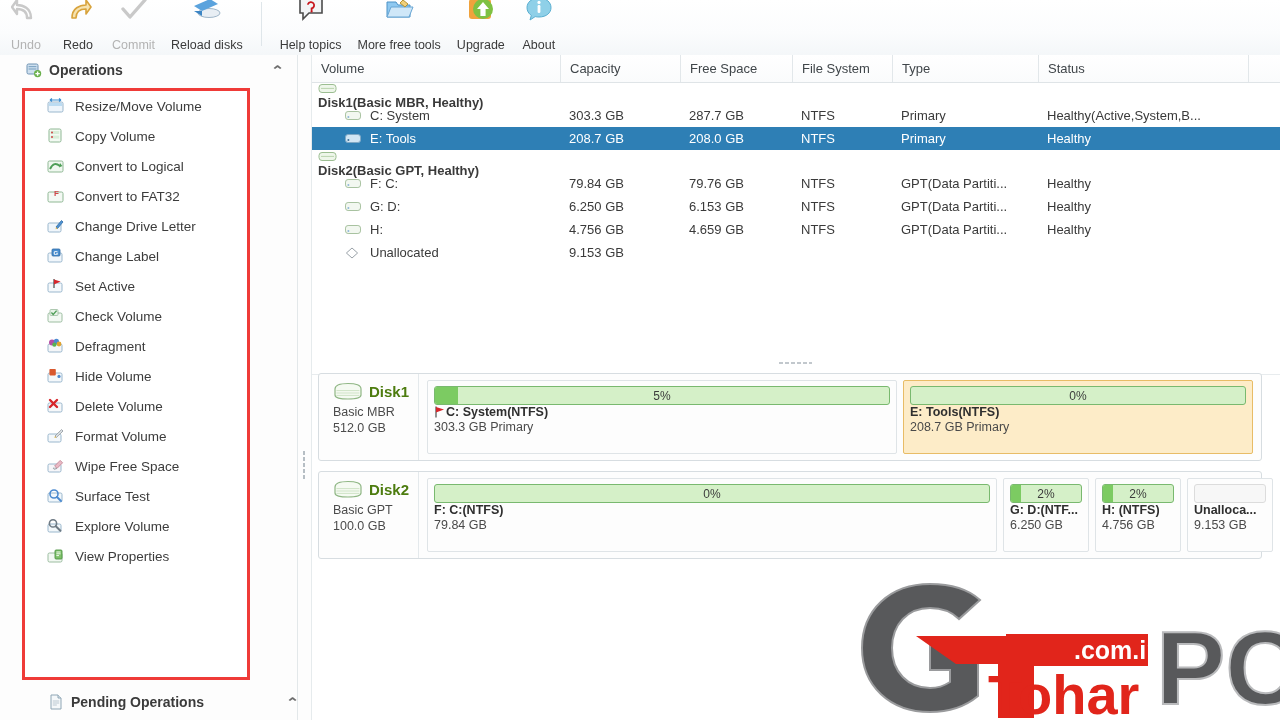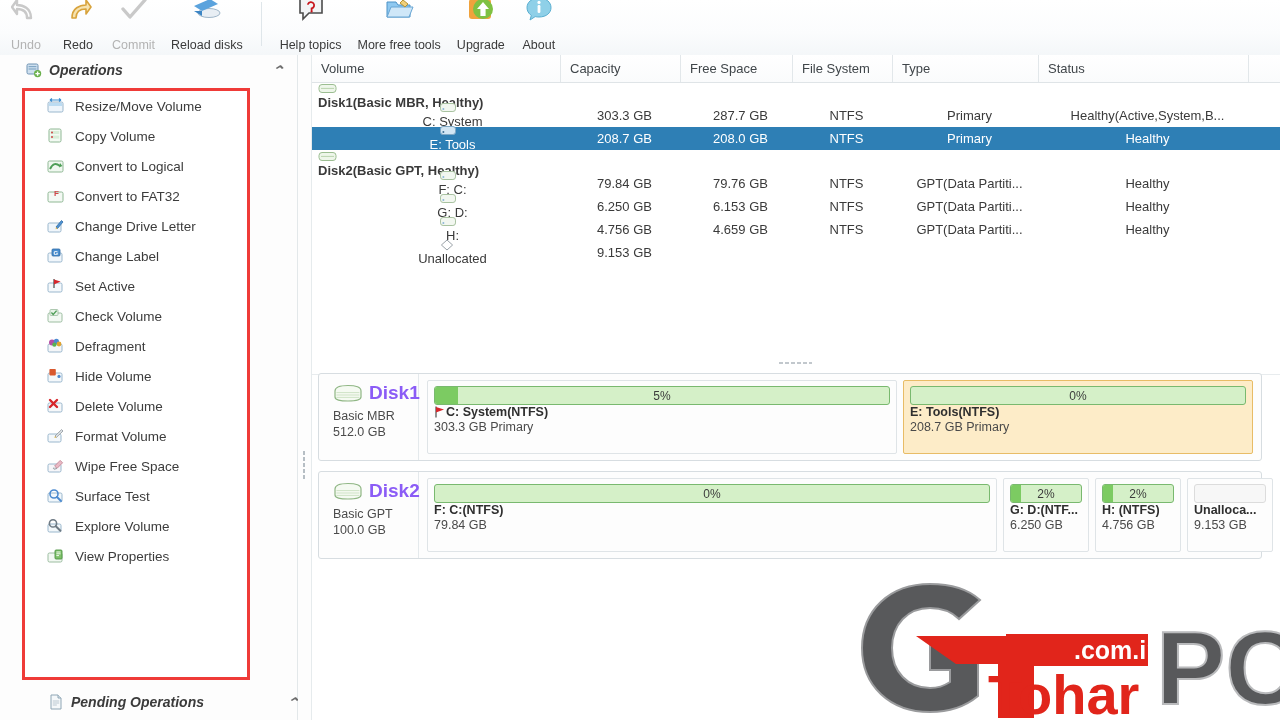--- a/index.html
+++ b/index.html
@@ -30,21 +30,21 @@
   .tb-btn .lbl{font-size:12.5px;line-height:14px;margin-top:14px;white-space:nowrap;color:#3a3a3a;}
   .tb-btn.disabled .lbl{color:#b3b3b3;}
 
   
   .sidebar{
     position:absolute;left:0;top:55px;width:298px;height:665px;
     background:#fdfdfd;border-right:1px solid #e3e8ea;box-sizing:border-box;
   }
   .panel-head{
     display:flex;align-items:center;height:30px;padding:0 14px 0 26px;
-    font-weight:bold;font-size:14px;color:#3b3b3b;font-style:italic;
+    font-weight:bold;font-size:14px;color:#3b3b3b;
   }
   .panel-head .ph-ico{width:16px;height:16px;margin-right:7px;position:relative;flex:0 0 auto;}
   .panel-head .ph-txt{flex:1;}
   .chev{font-size:13px;color:#6d6d6d;line-height:1;transform:scaleX(1.25);}
   .ops-box{
     position:absolute;left:22px;top:33px;width:228px;height:592px;
     border:3px solid #ef3b38;box-sizing:border-box;background:#fff;
   }
   .ops-list{position:absolute;left:25px;top:36px;width:222px;}
   .op-item{
@@ -88,21 +88,21 @@
   .c-tail{width:32px;}
 
   .vt-body{position:absolute;left:0;top:27px;width:968px;}
   .disk-row{display:flex;height:22px;padding-left:6px;flex-direction:column;}
   .disk-row .d-ico{width:19px;height:13px;margin-right:7px;flex:0 0 auto;}
   .disk-row .d-txt{font-weight:bold;font-size:13px;color:#3a3a3a;white-space:nowrap;}
   .disk-row .d-rule{flex:1;height:1px;background:#dde3e6;margin-left:10px;margin-right:14px;}
 
   .vrow{display:flex;height:23px;align-items:center;}
   .vrow.sel{background:#2e7fb5;color:#fff;}
-  .vrow .cell{font-size:13px;display:flex;align-items:center;padding-left:9px;box-sizing:border-box;white-space:nowrap;overflow:hidden;flex-direction:column;}
+  .vrow .cell{font-size:13px;display:flex;align-items:center;padding-left:9px;box-sizing:border-box;white-space:nowrap;overflow:hidden;}
   .vrow .cell.c-vol{padding-left:33px;}
   .vrow .v-ico{width:17px;height:12px;margin-right:8px;flex:0 0 auto;}
   .vrow.sel .cell{color:#ffffff;}
 
   
   .hsplit{
     position:absolute;left:0;top:298px;width:968px;height:22px;background:#fff;
   }
   .hsplit .hdots{
     position:absolute;left:466px;top:8px;width:34px;height:4px;
@@ -117,21 +117,21 @@
     position:absolute;left:6px;width:944px;height:88px;
     background:#fdfdfd;border:1px solid #d7dde1;border-radius:3px;box-sizing:border-box;
     display:flex;
   }
   .dc-info{
     width:100px;flex:0 0 auto;padding:8px 0 0 14px;box-sizing:border-box;
     border-right:1px solid #e4e9ec;
   }
   .dc-info .dh{display:flex;align-items:center;margin-bottom:4px;}
   .dc-info .dk-ico{width:30px;height:18px;margin-right:6px;flex:0 0 auto;}
-  .dc-info .dk-name{font-weight:bold;font-size:19px;color:#8b5cf6;}
+  .dc-info .dk-name{font-weight:bold;font-size:15px;color:#4d7c0f;}
   .dc-info .dk-sub{font-size:12.5px;color:#4b4b4b;line-height:16px;}
   .dc-parts{flex:1;display:flex;padding:6px 6px 6px 8px;box-sizing:border-box;gap:6px;}
   .part{
     background:#fdfdfd;border:1px solid #dfe4e7;border-radius:2px;
     box-sizing:border-box;padding:5px 6px 0 6px;position:relative;overflow:hidden;
   }
   .part.selected{background:#fdecc8;border-color:#e8bc66;}
   .usebar{
     height:19px;border:1px solid #79b96f;border-radius:3px;background:#d5f0c8;
     position:relative;box-sizing:border-box;overflow:hidden;

